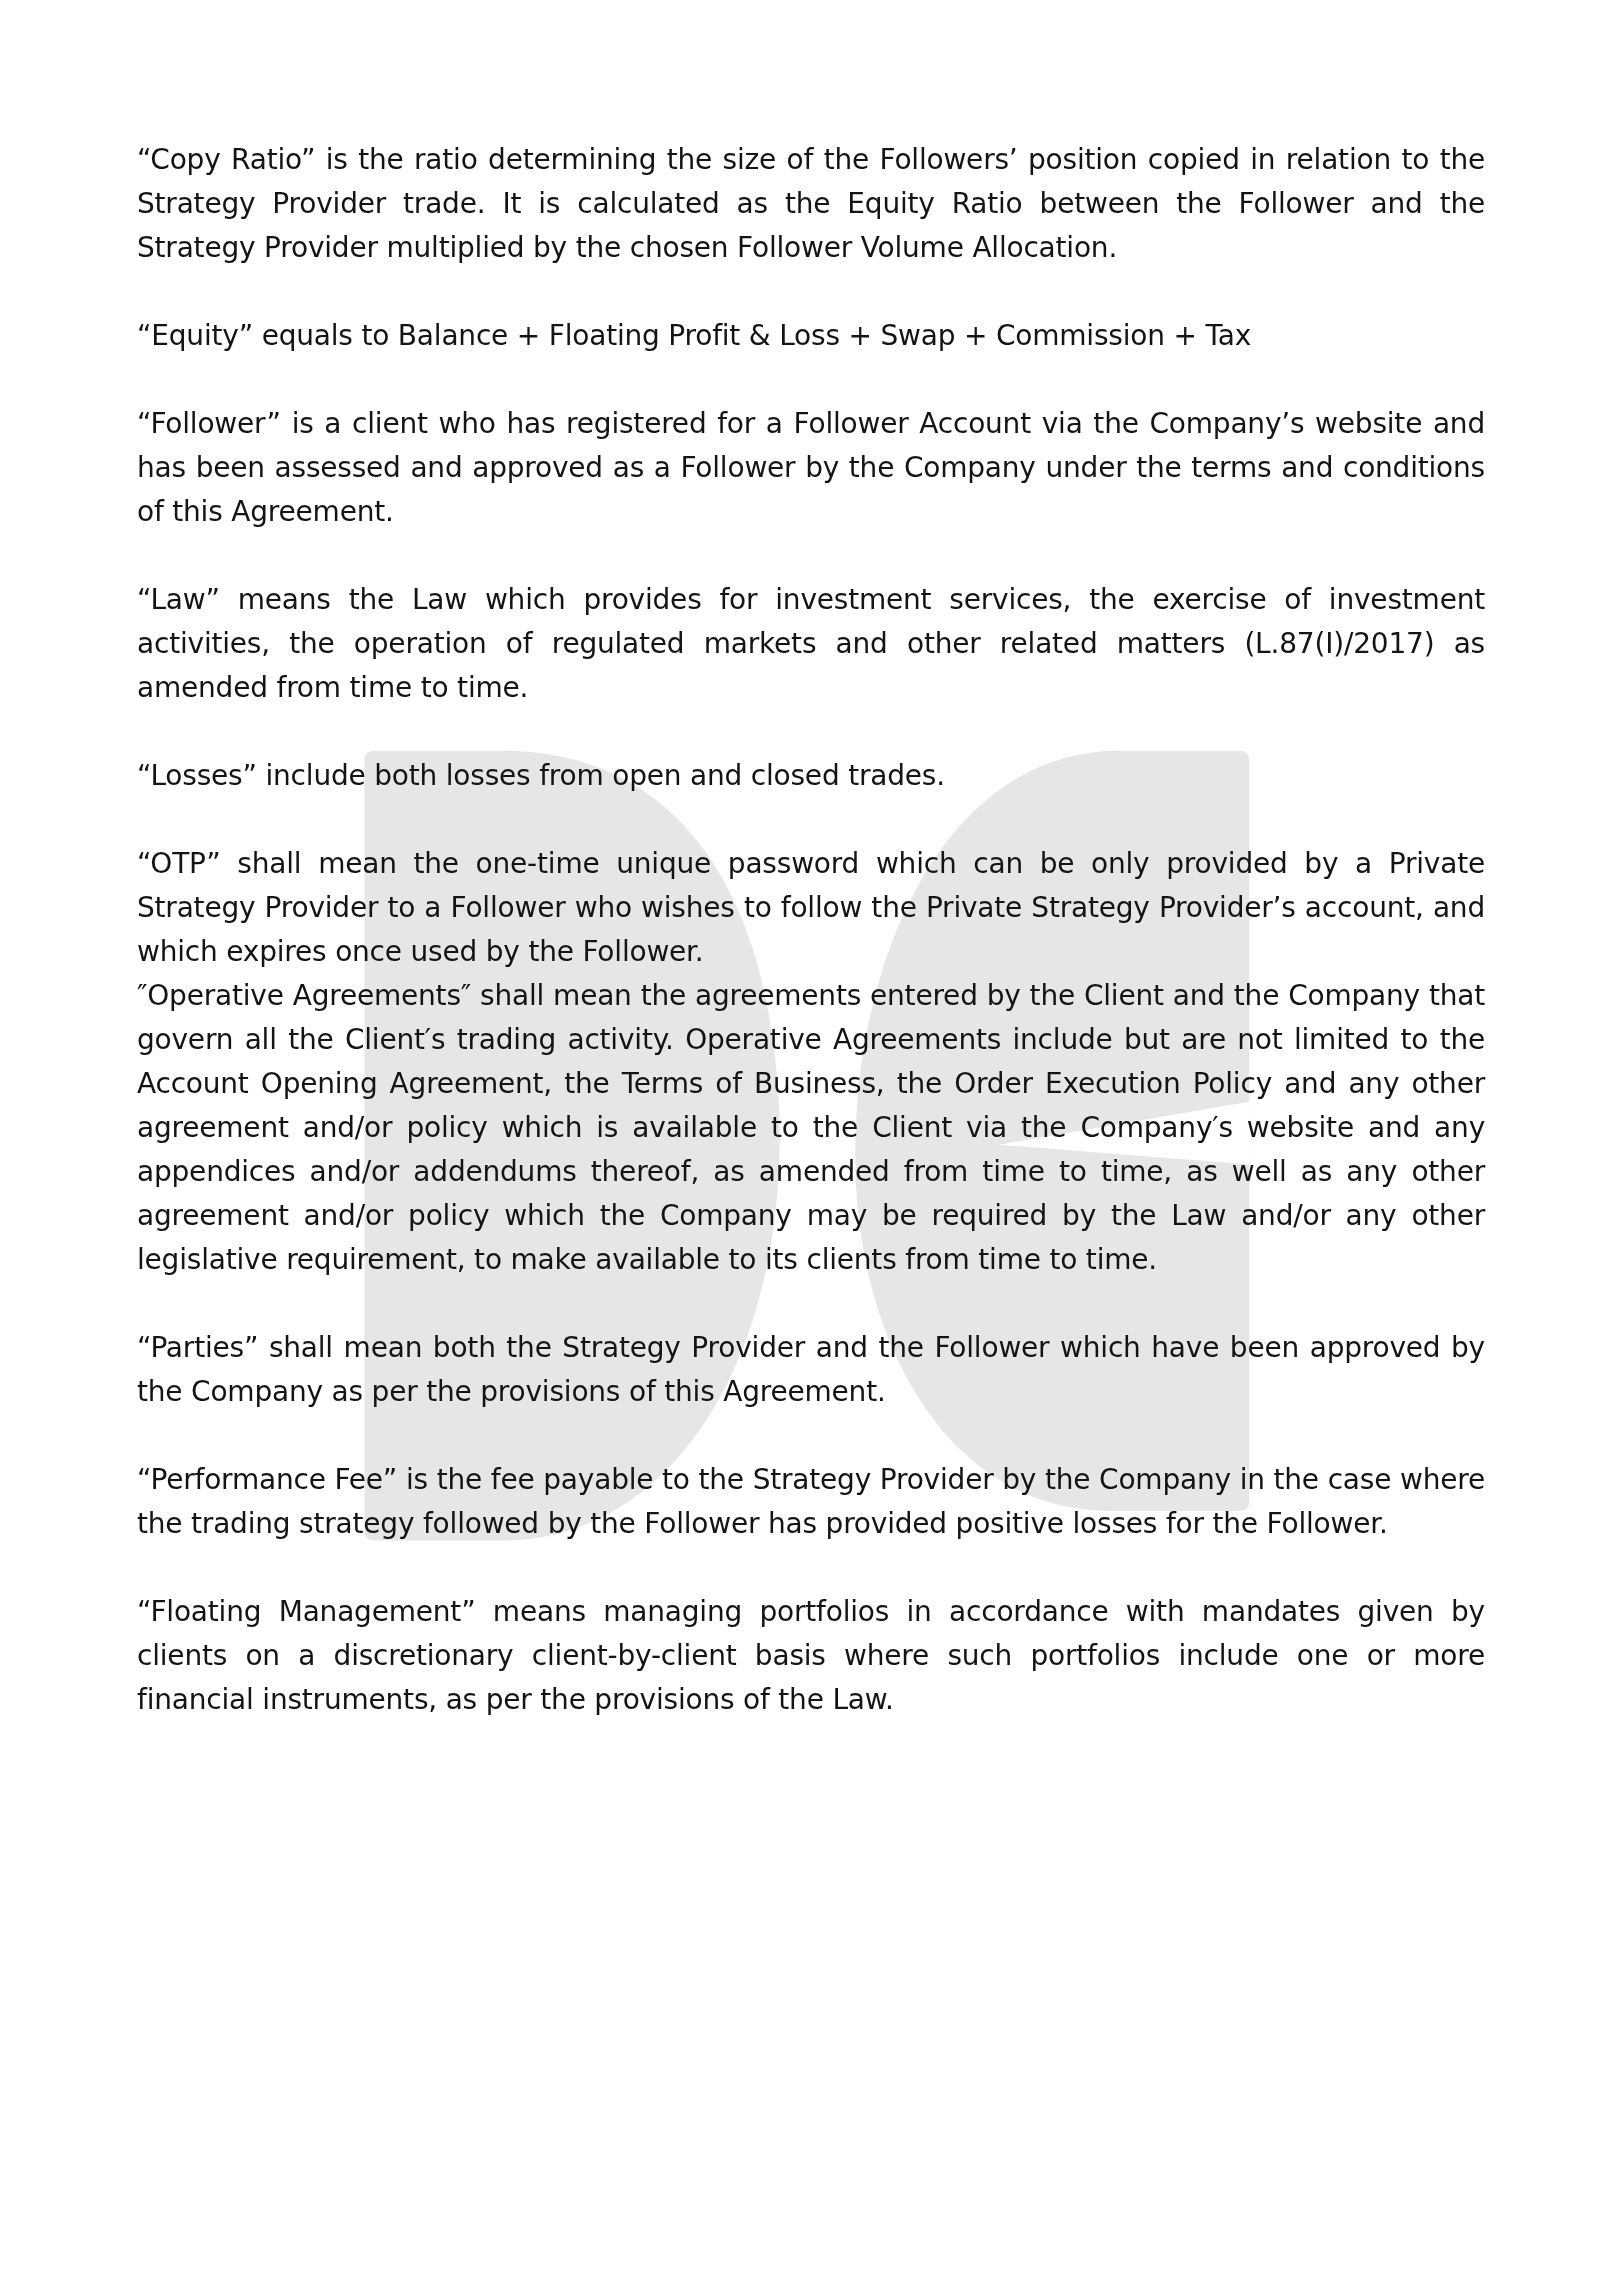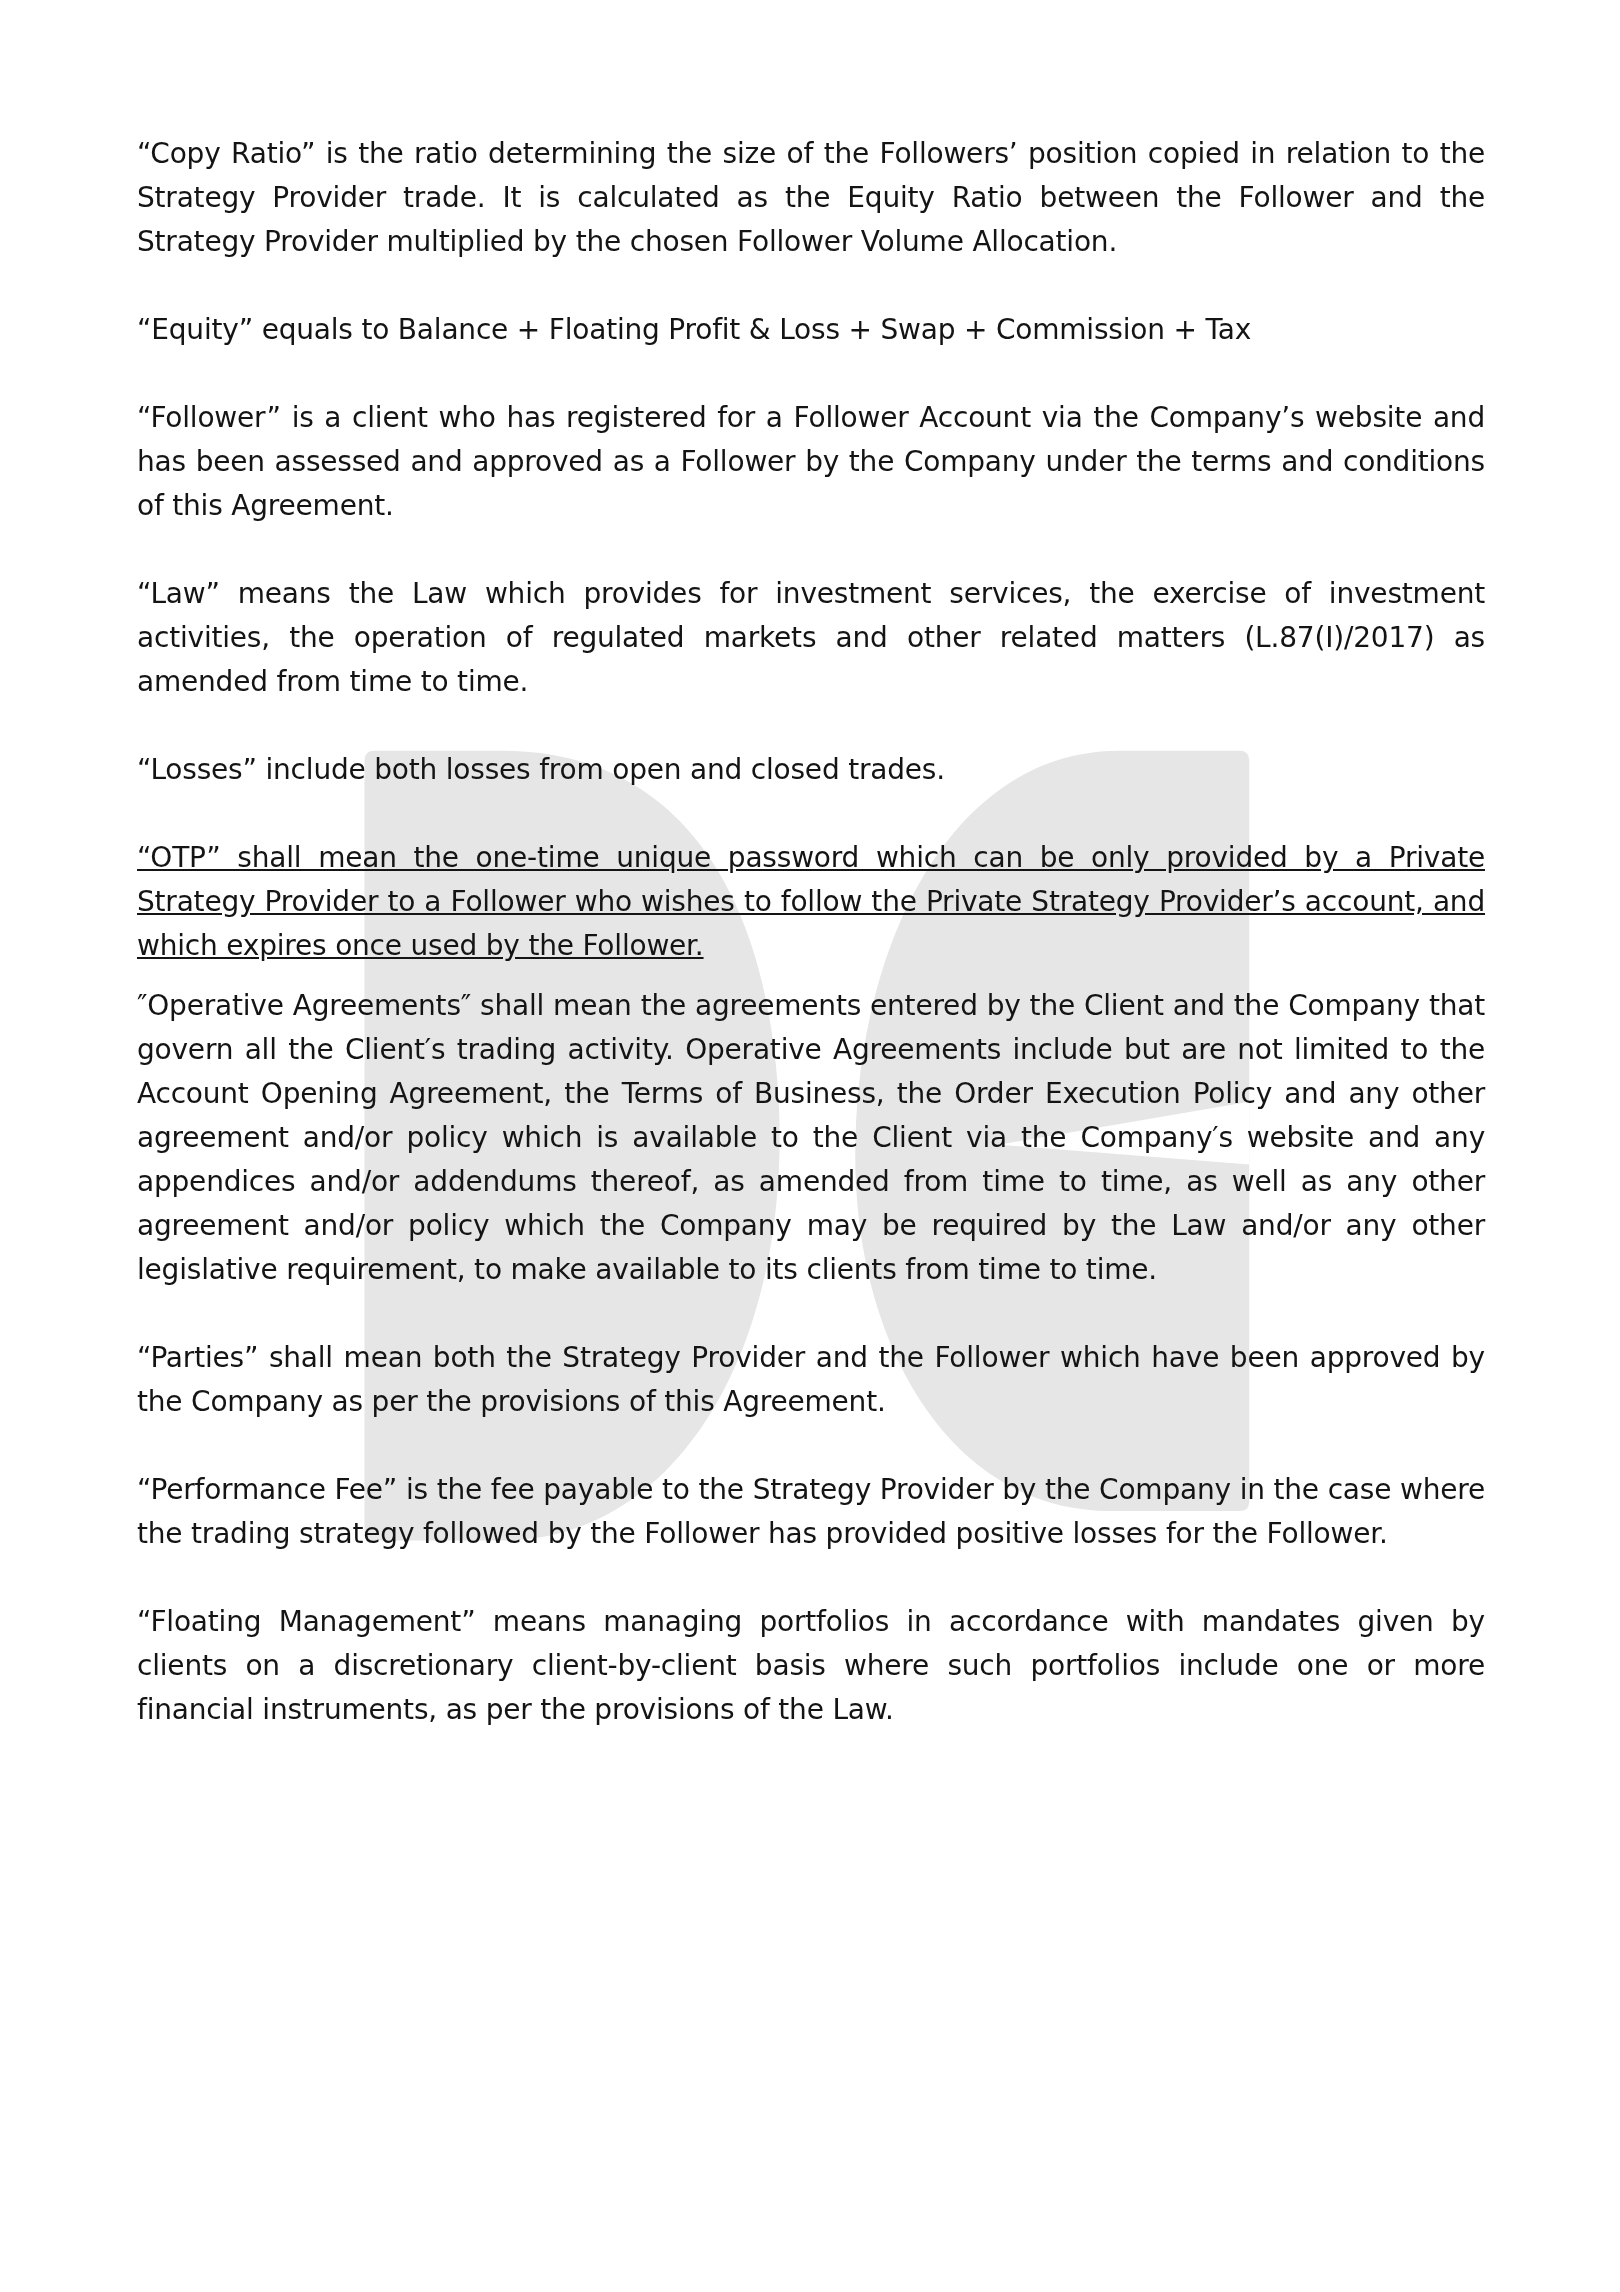--- a/index.html
+++ b/index.html
@@ -17,37 +17,36 @@
     position: absolute;
     left: 0;
     top: 0;
     width: 1620px;
     height: 2293px;
     z-index: 0;
   }
   .page {
     position: absolute;
     left: 137px;
-    top: 132px;
+    top: 138px;
     width: 1348px;
     z-index: 1;
     font-family: "DejaVu Sans", sans-serif;
     font-size: 28px;
     line-height: 44px;
     color: #141414;
     letter-spacing: -0.2px;
   }
   .page p {
     margin: 0 0 44px 0;
     text-align: justify;
     text-align-last: left;
   }
   .page p.tight {
-    margin-bottom: 16px;
-    text-decoration: underline;
+    margin-bottom: 0;
   }
 </style>
 </head>
 <body>
 
 <svg class="watermark" viewBox="0 0 1809 2560" xmlns="http://www.w3.org/2000/svg">
 
   <path d="M418 838
            L560 838
            C 760 838, 860 1000, 870 1240

